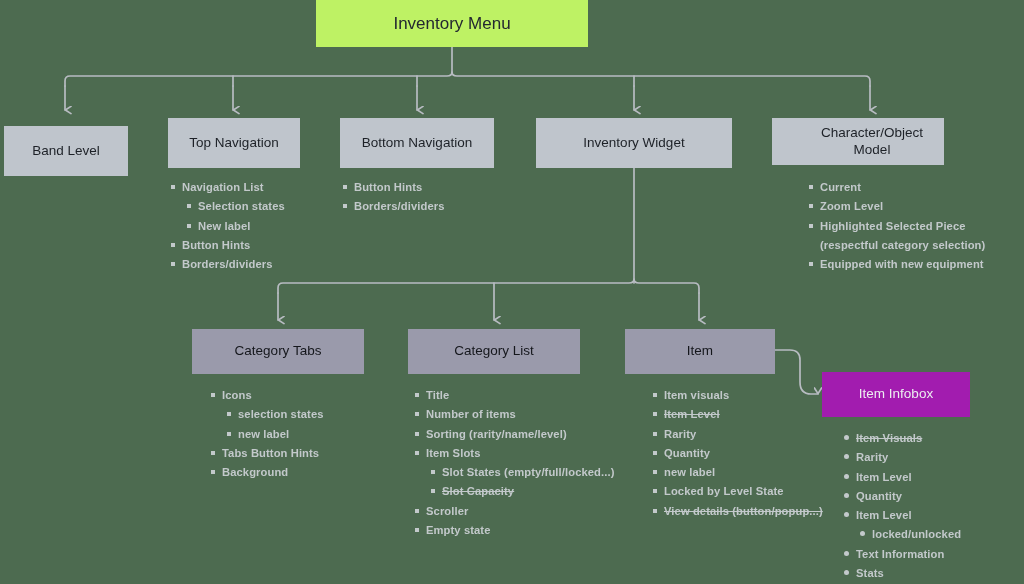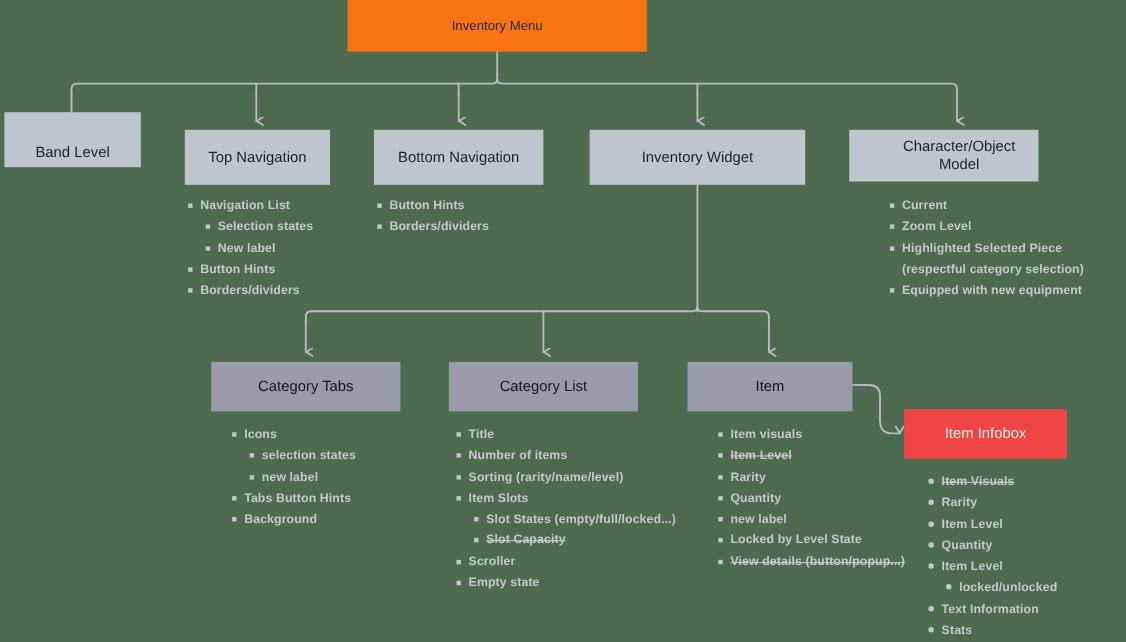--- a/index.html
+++ b/index.html
@@ -33,36 +33,36 @@
     position: absolute;
     box-sizing: border-box;
     display: flex;
     align-items: center;
     justify-content: center;
     text-align: center;
     padding: 4px 8px;
     line-height: 1.25;
   }
   .node.root {
-    background: #f97316;
+    background: #bef264;
     color: #232830;
-    font-size: 12px;
+    font-size: 17px;
   }
   .node.lvl2 {
     background: #bfc5cc;
     color: #1d2127;
     font-size: 13.5px;
   }
   .node.lvl3 {
     background: #9a9aab;
     color: #15171c;
     font-size: 13.5px;
   }
   .node.infobox {
-    background: #ef4444;
+    background: #a21caf;
     color: #eceef1;
     font-size: 13.5px;
   }
   .bullets {
     position: absolute;
     color: #c3c9cb;
     font-size: 11.2px;
     font-weight: bold;
     line-height: 1.72;
     letter-spacing: 0.1px;
@@ -144,21 +144,21 @@
       <path d="M699,293 L699,320" marker-end="url(#arw)"></path>
 
       <path d="M775,350 L790,350 Q800,350 800,360 L800,382 Q800,394 811,394 L818,394" marker-end="url(#arw)"></path>
     </g>
   </svg>
 
   <div class="node root" style="left:316px; top:0px; width:272px; height:47px;">
     <span>Inventory Menu</span>
   </div>
 
-  <div class="node lvl2" style="left:4px; top:102px; width:124px; height:50px;align-items:flex-end;">
+  <div class="node lvl2" style="left:4px; top:126px; width:124px; height:50px;">
     <span>Band Level</span>
   </div>
 
   <div class="node lvl2" style="left:168px; top:118px; width:132px; height:50px;">
     <span>Top Navigation</span>
   </div>
   <div class="bullets" style="left:168px; top:178px; width:180px;">
     <ul>
       <li><span>Navigation List</span>
         <ul>

